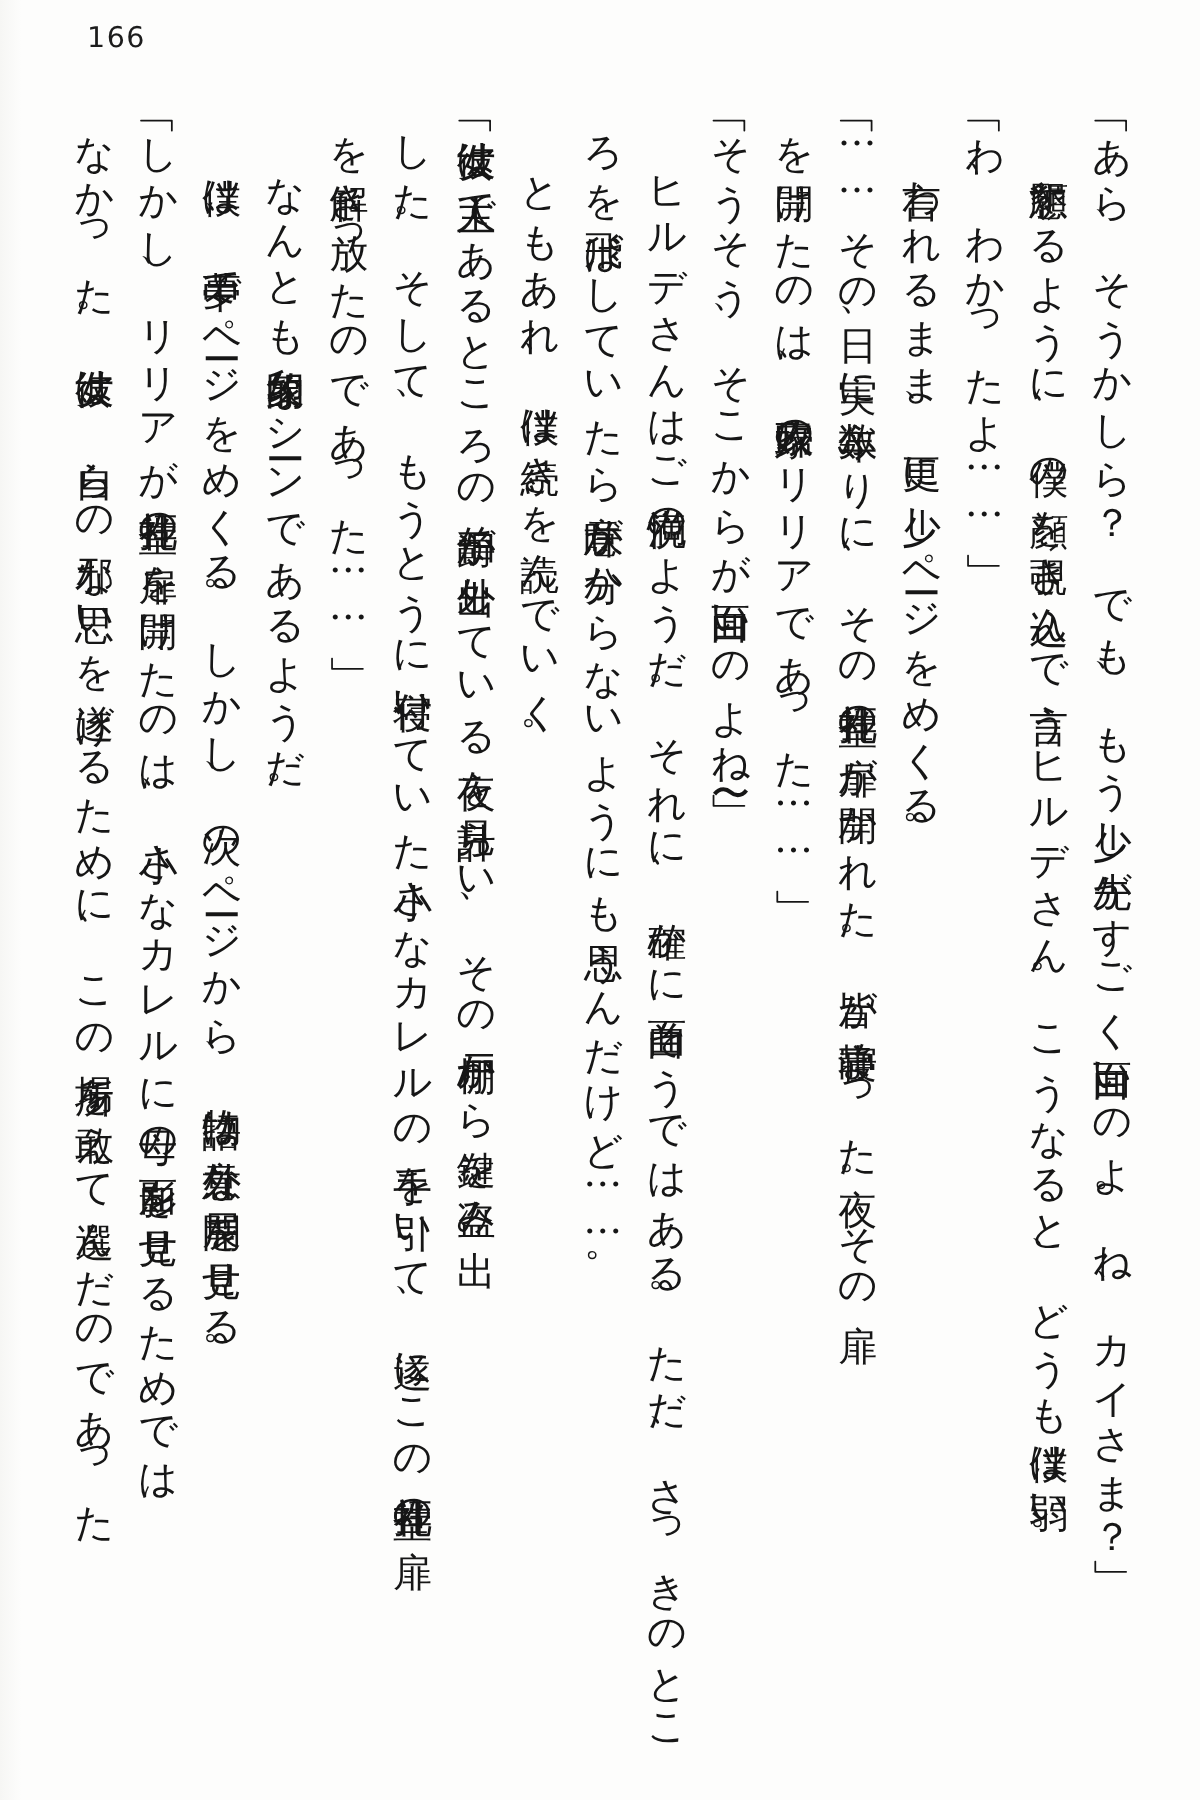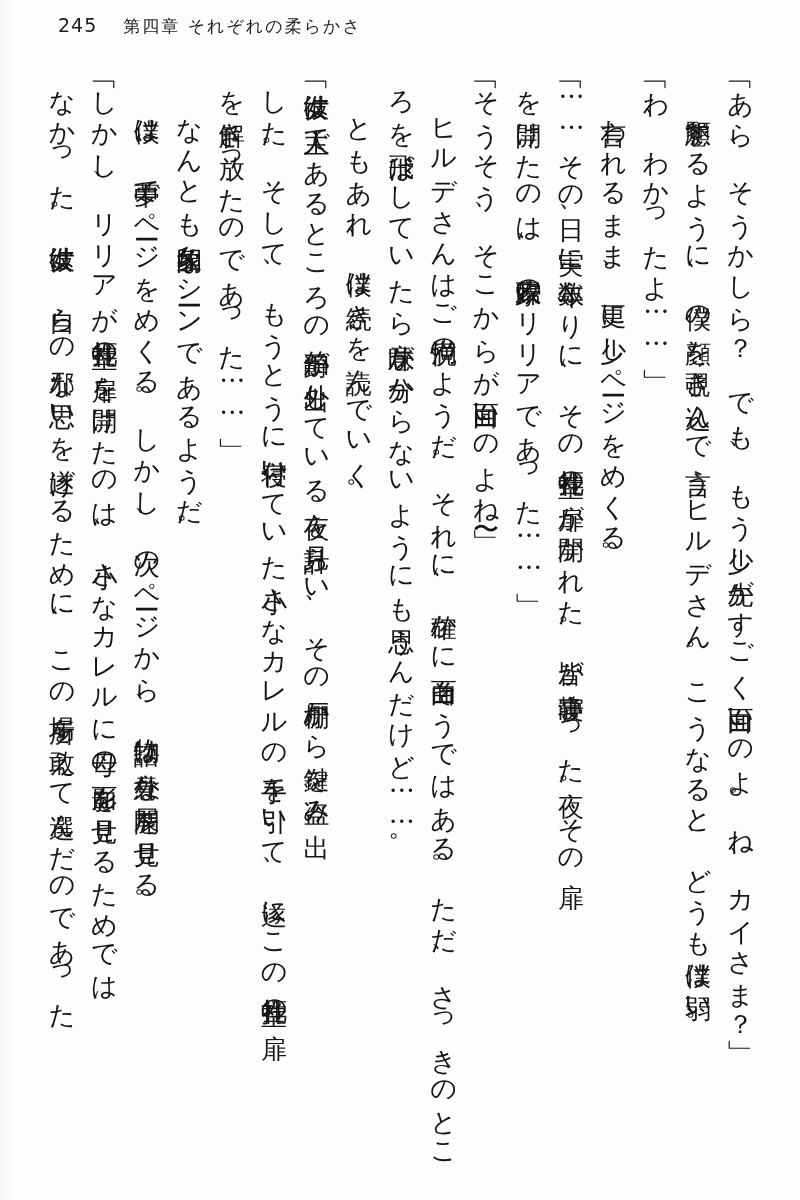--- a/index.html
+++ b/index.html
@@ -53,22 +53,21 @@
     line-height: 42.4px;      
     letter-spacing: 1.6px;    
   }
 </style>
 </head>
 <body>
 
 <div class="page">
 
   <div class="running-head">
-    <span class="page-number">245</span>
-    <span class="chapter-heading">第四章 それぞれの柔らかさ</span>
+    <span class="page-number">166</span>
   </div>
 
   <div class="text-block">
     <p>「あら、そうかしら？　でも、もう少し先がすごく面白いのよ。ね、カイさま？」</p>
     <p>　懇願するように、僕の顔を覗き込んで言うヒルデさん。こうなると、どうも僕は弱い。</p>
     <p>「わ、わかったよ……」</p>
     <p>　言われるまま、更に少しページをめくる。</p>
     <p>「……その日、実に数年ぶりに、その礼拝堂の扉が開かれた。皆が寝静まった夜。その扉</p>
     <p>を開けたのは、家政婦のリリアであった……」</p>
     <p>「そうそう、そこからが面白いのよね〜」</p>

